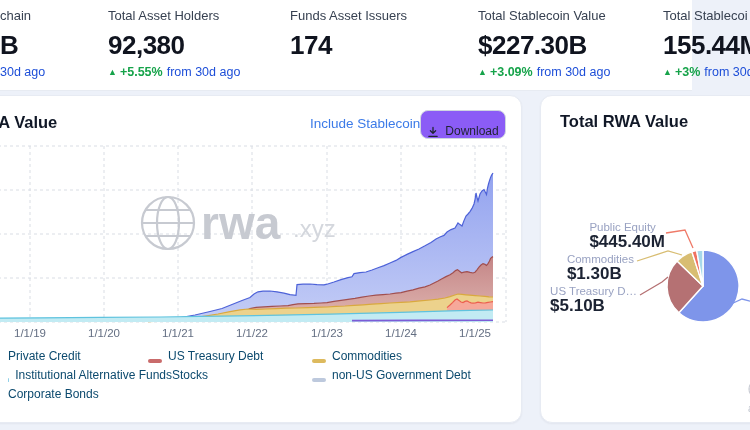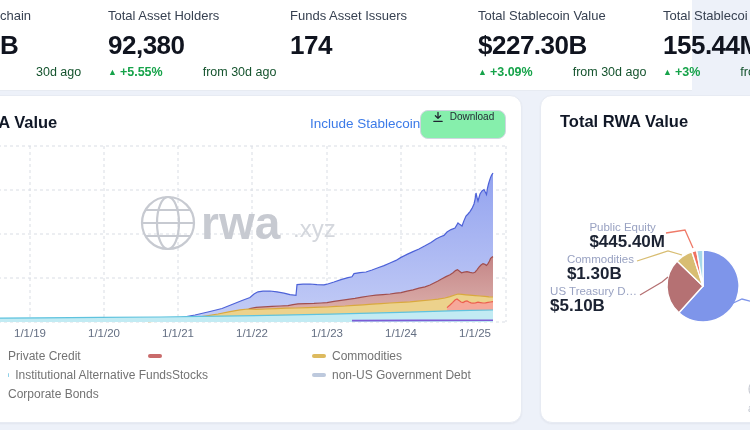--- a/index.html
+++ b/index.html
@@ -8,36 +8,36 @@
   
   .statsbar{position:absolute;left:0;top:0;width:692px;height:90px;background:#ffffff;
             border-bottom:1px solid #e7ebf2;}
   .stat{position:absolute;top:8px;}
   .stat .label{font-size:13px;font-weight:500;color:#374151;line-height:16px;white-space:nowrap;}
   .stat .value{font-size:26px;font-weight:600;color:#10141f;letter-spacing:-0.5px;
                margin-top:6px;line-height:30px;white-space:nowrap;}
   .stat .delta{margin-top:5px;font-size:12.5px;line-height:15px;white-space:nowrap;}
   .stat .delta .arrow{color:#16a34a;font-size:9px;vertical-align:1px;margin-right:3px;}
   .stat .delta .pct{color:#16a34a;font-weight:600;margin-right:4px;text-align:right;}
-  .stat .delta .rest{color:#14532d;margin-left:36px;}
+  .stat .delta .rest{color:#1d4ed8;}
   
   .card{position:absolute;background:#ffffff;border:1px solid #e7ebf3;border-radius:12px;
         box-shadow:0 1px 2px rgba(16,24,40,.05);}
   .card-left{left:-48px;top:95px;width:568px;height:326px;}
   .card-right{left:540px;top:95px;width:228px;height:326px;}
   .card-title{position:absolute;font-size:16.5px;font-weight:600;color:#111827;white-space:nowrap;}
   .link{position:absolute;left:310px;top:116px;font-size:13.5px;font-weight:500;color:#3b7ae8;
         white-space:nowrap;cursor:pointer;}
-  .dl-btn{position:absolute;left:420px;top:110px;width:84px;height:27px;background:#86efac;
-          border:1px solid #cfd6e0;border-radius:8px;display:flex;align-items:flex-start;
-          justify-content:center;gap:6px;font-size:10px;font-weight:500;color:#1f2430;cursor:pointer;}
+  .dl-btn{position:absolute;left:420px;top:110px;width:84px;height:27px;background:#8b5cf6;
+          border:1px solid #cfd6e0;border-radius:8px;display:flex;align-items:flex-end;
+          justify-content:center;gap:6px;font-size:12px;font-weight:500;color:#1f2430;cursor:pointer;}
   
   .legend{position:absolute;left:8px;top:349px;width:500px;}
   .lrow{display:flex;margin-bottom:5px;}
-  .litem{display:flex;align-items:center;font-size:12px;color:#737373;white-space:nowrap;cursor:pointer;}
+  .litem{display:flex;align-items:flex-end;font-size:12px;color:#0c4a6e;white-space:nowrap;cursor:pointer;}
   .l1{width:140px;}.l2{width:164px;}.l3{flex:1;}
   .swatch{display:inline-block;width:14px;height:4px;border-radius:2px;margin-right:6px;}
   
   .pielabel{position:absolute;text-align:left;}
   .pielabel .pname{font-size:11.5px;color:#99a2c2;line-height:14px;white-space:nowrap;}
   .pielabel .pval{font-size:17px;font-weight:700;color:#1c2333;line-height:16px;white-space:nowrap;}
   .asof{position:absolute;left:728px;top:378px;width:60px;text-align:center;color:#bdc2cc;}
   .asof .asof-text{font-size:10.5px;margin-top:2px;white-space:nowrap;}
   svg{display:block;}
   .nopointer{pointer-events:none;}
@@ -167,20 +167,21 @@
     </g>
   </svg>
 
   <div class="legend">
     <div class="lrow">
       <div class="litem l1">
         <span>Private Credit</span>
       </div>
       <div class="litem l2">
         <span class="swatch" style="background:#c96b6b"></span>
+        <span>US Treasury Debt</span>
       </div>
       <div class="litem l3">
         <span class="swatch" style="background:#ddba5e"></span>
         <span>Commodities</span>
       </div>
     </div>
     <div class="lrow">
       <div class="litem l2">
         <span class="swatch" style="background:#8fd0e8"></span>
         <span>Institutional Alternative Funds</span>

